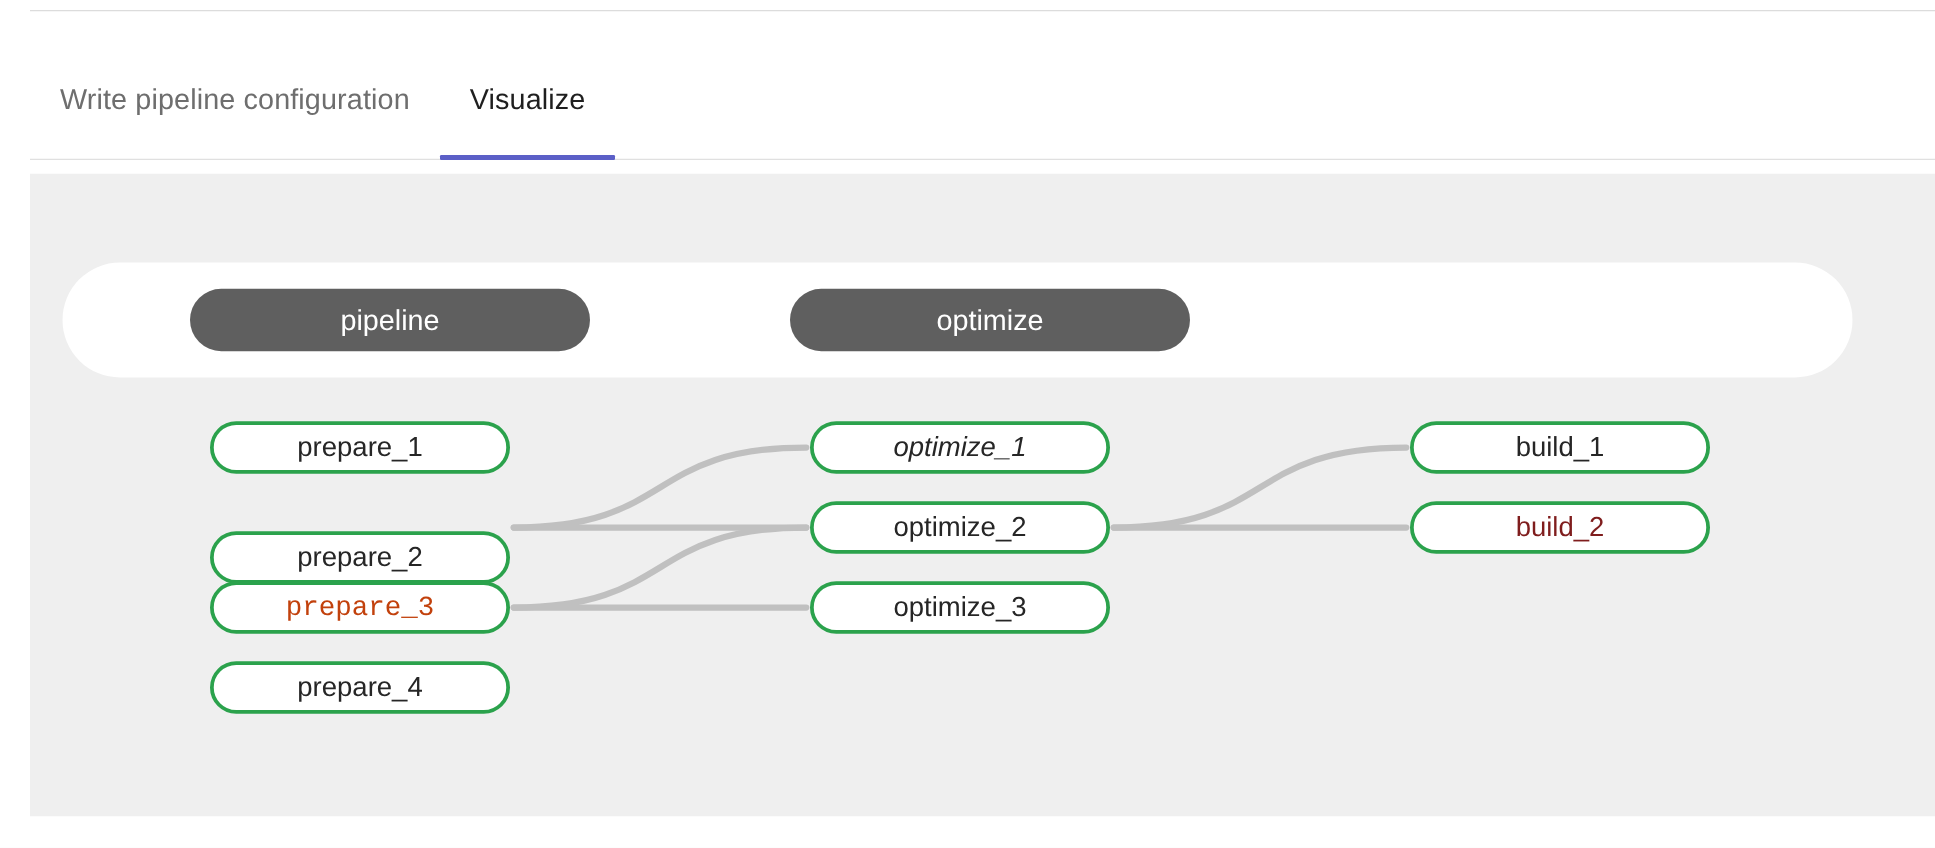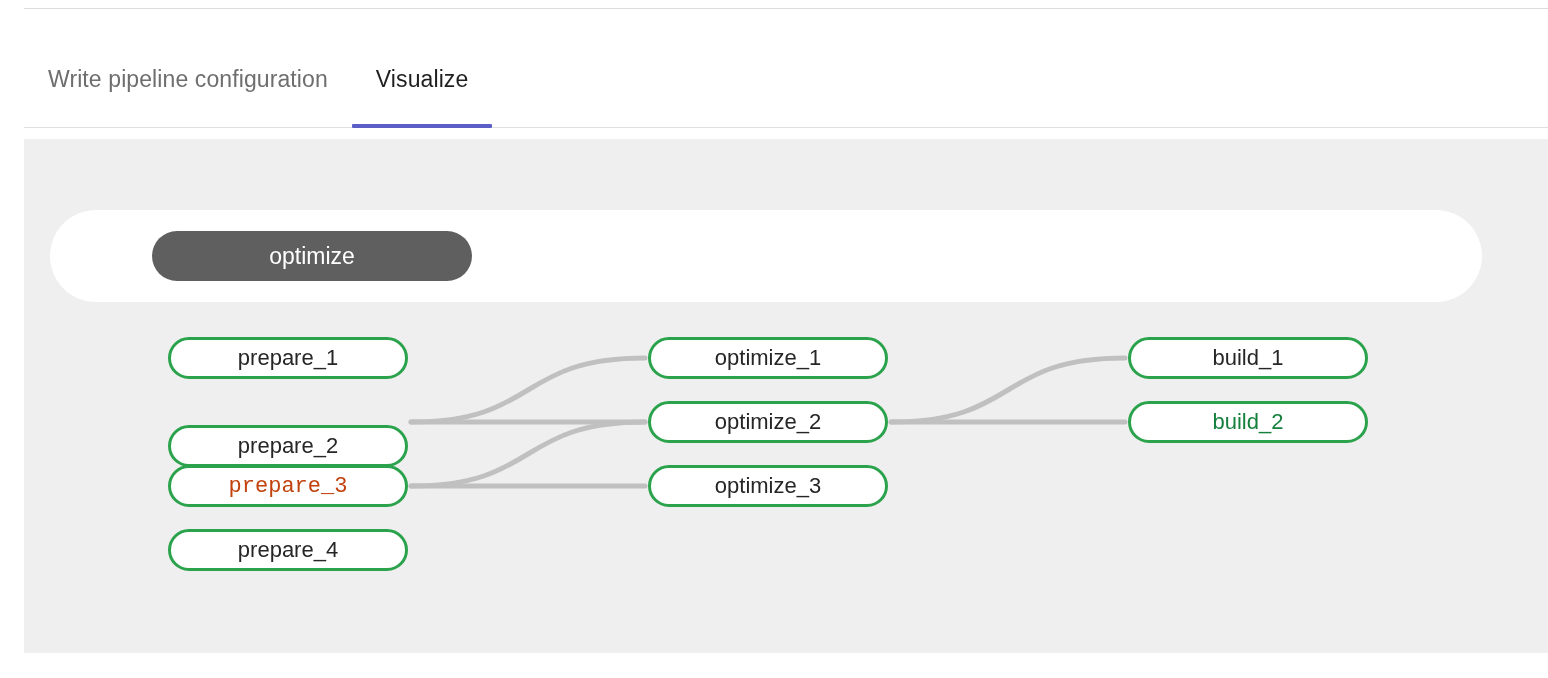--- a/index.html
+++ b/index.html
@@ -159,29 +159,30 @@
     <svg class="edges-layer" width="1524" height="514" viewBox="0 0 1524 514" id="edges-svg">
         <path d="M 387 283 C 515.7 283, 492.29999999999995 219, 621 219" fill="none" stroke="#c0c0c0" stroke-width="5" stroke-linecap="round"></path>
         <path d="M 387 283 C 515.7 283, 492.29999999999995 283, 621 283" fill="none" stroke="#c0c0c0" stroke-width="5" stroke-linecap="round"></path>
         <path d="M 387 347 C 515.7 347, 492.29999999999995 283, 621 283" fill="none" stroke="#c0c0c0" stroke-width="5" stroke-linecap="round"></path>
         <path d="M 387 347 C 515.7 347, 492.29999999999995 347, 621 347" fill="none" stroke="#c0c0c0" stroke-width="5" stroke-linecap="round"></path>
         <path d="M 867 283 C 995.7 283, 972.3 219, 1101 219" fill="none" stroke="#c0c0c0" stroke-width="5" stroke-linecap="round"></path>
         <path d="M 867 283 C 995.7 283, 972.3 283, 1101 283" fill="none" stroke="#c0c0c0" stroke-width="5" stroke-linecap="round"></path>
       </svg>
 
     <div class="stage-strip">
-      <div class="stage-pill" id="stage-pill-0" style="left: 102px; width: 320px; background: rgb(95, 95, 95); color: rgb(255, 255, 255);">optimize</div>
+      <div class="stage-pill" id="stage-pill-0" style="left: 102px; width: 320px; background: rgb(95, 95, 95); color: rgb(255, 255, 255);">pipeline</div>
+      <div class="stage-pill" id="stage-pill-1" style="left: 582px; width: 320px; background: rgb(95, 95, 95); color: rgb(255, 255, 255);">optimize</div>
     </div>
 
     <div id="jobs-layer">
         <div class="job-node" style="left: 144px; top: 198px; width: 240px; border-color: rgb(43, 162, 76); background: rgb(255, 255, 255); color: rgb(38, 38, 38);">prepare_1</div>
         <div class="job-node" style="left: 144px; top: 262px; width: 240px; border-color: rgb(43, 162, 76); background: rgb(255, 255, 255); color: rgb(38, 38, 38); margin-top: 24px;">prepare_2</div>
         <div class="job-node" style="left: 144px; top: 326px; width: 240px; border-color: rgb(43, 162, 76); background: rgb(255, 255, 255); color: #c2410c; font-family: Liberation Mono, monospace;">prepare_3</div>
         <div class="job-node" style="left: 144px; top: 390px; width: 240px; border-color: rgb(43, 162, 76); background: rgb(255, 255, 255); color: rgb(38, 38, 38);">prepare_4</div>
-        <div class="job-node" style="left: 624px; top: 198px; width: 240px; border-color: rgb(43, 162, 76); background: rgb(255, 255, 255); color: rgb(38, 38, 38);">optimize_1</div>
+        <div class="job-node" style="left: 624px; top: 198px; width: 240px; border-color: rgb(43, 162, 76); background: rgb(255, 255, 255); color: rgb(38, 38, 38); font-style: italic;">optimize_1</div>
         <div class="job-node" style="left: 624px; top: 262px; width: 240px; border-color: rgb(43, 162, 76); background: rgb(255, 255, 255); color: rgb(38, 38, 38);">optimize_2</div>
         <div class="job-node" style="left: 624px; top: 326px; width: 240px; border-color: rgb(43, 162, 76); background: rgb(255, 255, 255); color: rgb(38, 38, 38);">optimize_3</div>
         <div class="job-node" style="left: 1104px; top: 198px; width: 240px; border-color: rgb(43, 162, 76); background: rgb(255, 255, 255); color: rgb(38, 38, 38);">build_1</div>
-        <div class="job-node" style="left: 1104px; top: 262px; width: 240px; border-color: rgb(43, 162, 76); background: rgb(255, 255, 255); color: #15803d;">build_2</div>
+        <div class="job-node" style="left: 1104px; top: 262px; width: 240px; border-color: rgb(43, 162, 76); background: rgb(255, 255, 255); color: #7f1d1d;">build_2</div>
       </div>
 
   </div>
 </div>
 
 </body></html>

